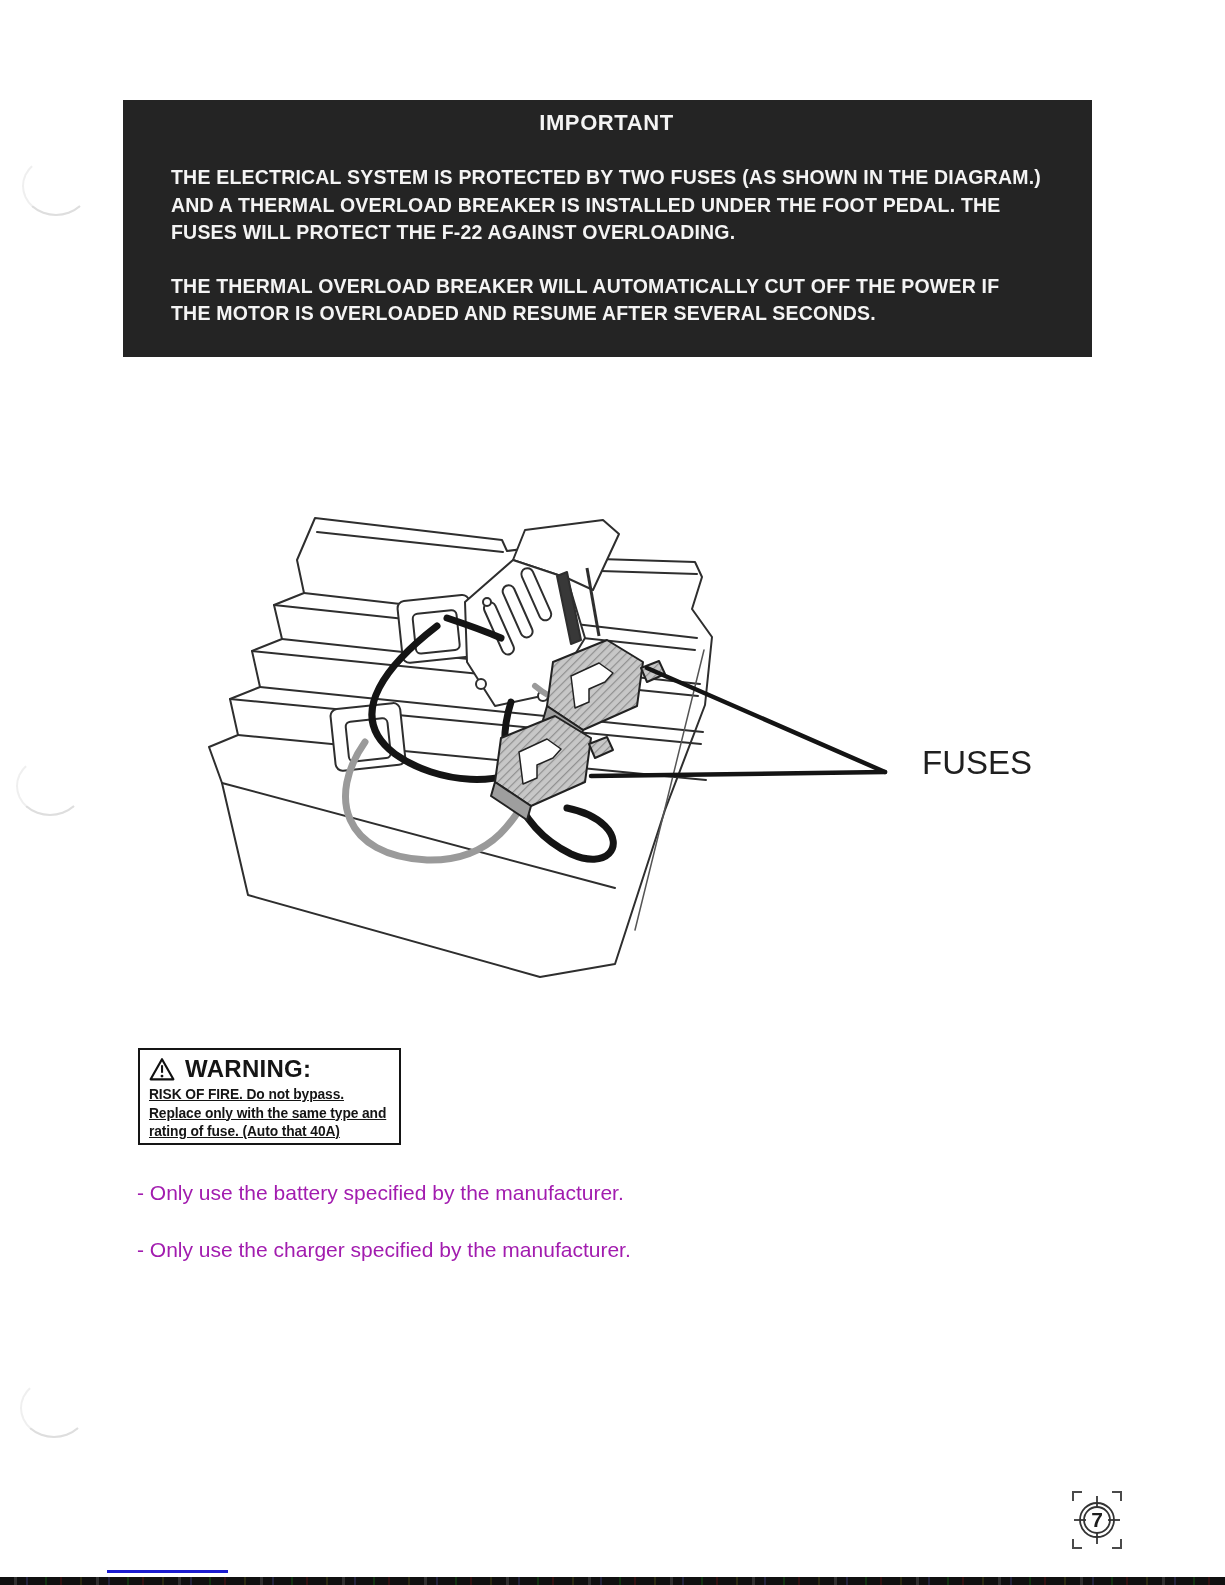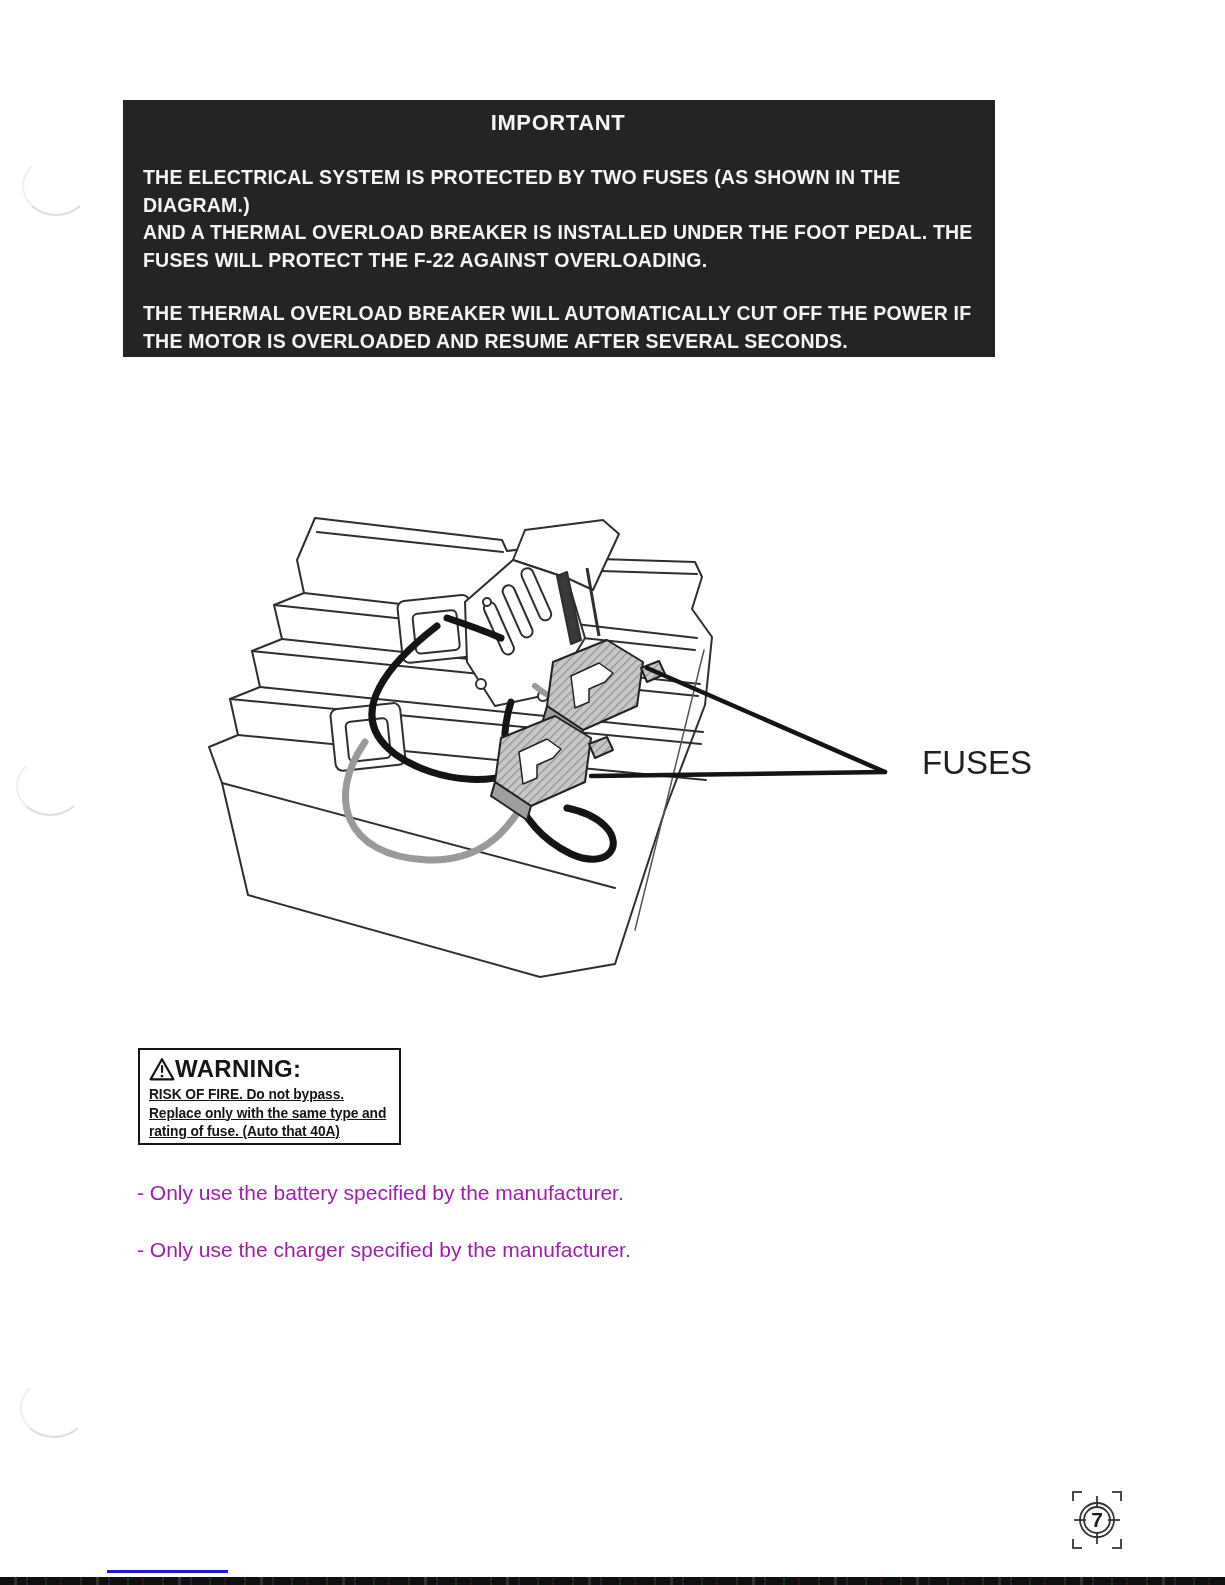--- a/index.html
+++ b/index.html
@@ -1,39 +1,39 @@
 <!DOCTYPE html>
 <html><head>
 <meta charset="utf-8">
 <style>
   html,body { margin:0; padding:0; background:#fff; }
   .page { position:relative; width:1225px; height:1585px; background:#ffffff;
           font-family:"Liberation Sans", sans-serif; overflow:hidden; color:#1a1a1a; }
 
   
-  .important-box { position:absolute; left:123px; top:100px; width:872px; height:257px;
+  .important-box { position:absolute; left:123px; top:100px; width:969px; height:257px;
                    background:#242424; color:#f4f4f4; box-sizing:border-box;
                    padding:10px 22px 0 20px; }
   .imp-title { text-align:center; font-weight:bold; font-size:22px; letter-spacing:.6px; }
   .imp-para  { font-weight:bold; font-size:19.5px; line-height:27.5px;
-               white-space:pre-line; letter-spacing:.2px; margin-top:28px; }
+               white-space:pre-line; letter-spacing:.2px; margin-top:28px;margin-left:28px; }
   .imp-para.second { margin-top:26px; }
 
   .note { position:absolute; left:133px; top:374px; width:965px; font-weight:bold;
           font-size:19.5px; line-height:27.5px; white-space:pre-line; color:#161616; }
 
   .diagram-svg { position:absolute; left:195px; top:490px; width:830px; height:515px; }
 
   .fuses-label { position:absolute; left:898px; top:744px; font-weight:normal;
                  font-size:33px; color:#1f1f1f;margin-left:24px; }
 
   .warning-box { position:absolute; left:138px; top:1048px; width:263px; height:97px;
                  border:2.5px solid #151515; box-sizing:border-box; background:#fff;
                  padding:5px 8px 0 9px; color:#151515; }
-  .warn-head  { display:flex; align-items:center; }
+  .warn-head  { display:flex; align-items:center; gap:10px; }
   .warn-icon svg { width:26px; height:24px; display:block; }
   .warn-title { font-weight:bold; font-size:24px; letter-spacing:.3px; }
   .warn-line  { font-weight:bold; font-size:13.8px; line-height:18.5px; letter-spacing:-.1px;text-decoration:underline; }
   .warn-line.first { margin-top:3px; }
 
   .bullet { position:absolute; left:137px; font-size:21px; color:#a21caf; }
   .bullet.b1 { top:1181px; }
   .bullet.b2 { top:1216px;margin-top:22px; }
 
   .page-target { position:absolute; left:1059px; top:1484px; width:76px; height:76px; }

